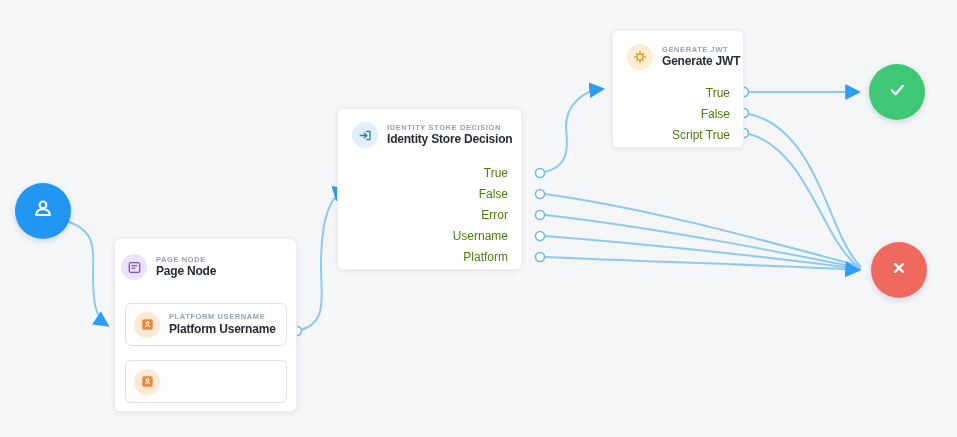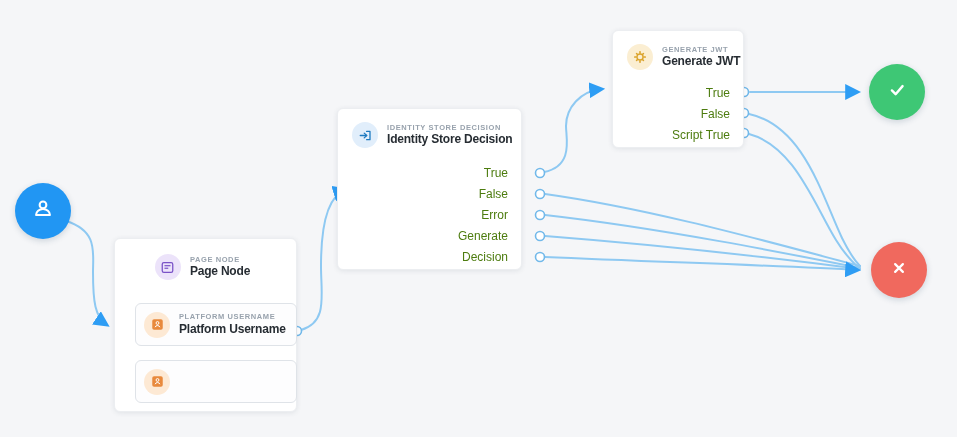--- a/index.html
+++ b/index.html
@@ -19,40 +19,40 @@
   .success-node { left:869px; top:64px;  background:#3ec775; }
   .failure-node { left:871px; top:242px; background:#f0695e; }
 
   .card { position:absolute; background:#ffffff; border:1px solid #eceef1; border-radius:6px;
           box-shadow:0 1px 5px rgba(40,60,80,0.10); cursor:pointer; }
   .card-page { left:114px; top:238px; width:183px; height:174px; }
   .card-isd  { left:337px; top:108px; width:185px; height:162px; }
   .card-jwt  { left:612px; top:30px;  width:132px; height:118px; }
 
   .node-header { display:flex; align-items:center; gap:9px; padding:13px 12px 0 14px; }
-  .node-header.centered { justify-content:center; padding-left:6px; padding-top:15px; }
+  .node-header.centered { padding-left:6px; padding-top:15px; }
 
   .icon-circle { width:26px; height:26px; border-radius:50%; flex:0 0 26px;
                  display:flex; align-items:center; justify-content:center; }
   .ic-purple { background:#ece3fa; }
   .ic-orange { background:#fde9d4; }
   .ic-blue   { background:#e1eefb; }
   .ic-amber  { background:#fbeed2; }
 
   .node-head-text { display:flex; flex-direction:column; line-height:1.25; min-width:0; }
   .node-type  { font-size:7.5px; letter-spacing:0.6px; color:#98a2ad; font-weight:700;
                 text-transform:uppercase; white-space:nowrap; }
   .node-title { font-size:12px; font-weight:700; color:#272d33; white-space:nowrap; letter-spacing:-0.2px; }
 
   .outcomes { position:absolute; right:13px; display:flex; flex-direction:column; }
   .outcome  { height:21px; line-height:21px; font-size:12px; color:#4d7c0f; text-align:right; white-space:nowrap; }
   .outcomes-isd { top:54px; }
   .outcomes-jwt { top:52px; }
 
-  .subnodes { position:absolute; left:20px; top:64px; width:162px; display:flex;
+  .subnodes { position:absolute; left:10px; top:64px; width:162px; display:flex;
               flex-direction:column; gap:14px; }
   .subnode { height:43px; background:#fdfdfe; border:1px solid #dfe3e8; border-radius:6px;
              display:flex; align-items:center; gap:9px; padding:0 8px; cursor:pointer; }
 </style>
 </head>
 <body>
 
 <div class="canvas">
 
   <svg class="edges" viewBox="0 0 957 437">
@@ -144,22 +144,22 @@
       </span>
       <span class="node-head-text">
         <span class="node-type">IDENTITY STORE DECISION</span>
         <span class="node-title">Identity Store Decision</span>
       </span>
     </div>
     <div class="outcomes outcomes-isd">
       <div class="outcome">True</div>
       <div class="outcome">False</div>
       <div class="outcome">Error</div>
-      <div class="outcome">Generate</div>
-      <div class="outcome">Decision</div>
+      <div class="outcome">Username</div>
+      <div class="outcome">Platform</div>
     </div>
   </div>
 
   <div class="card card-jwt">
     <div class="node-header">
       <span class="icon-circle ic-amber">
         <svg width="16" height="16" viewBox="0 0 24 24">
           <g fill="#dba42d">
             <rect x="10.8" y="3" width="2.4" height="4.2" rx="1"></rect>
             <rect x="10.8" y="16.8" width="2.4" height="4.2" rx="1"></rect>

